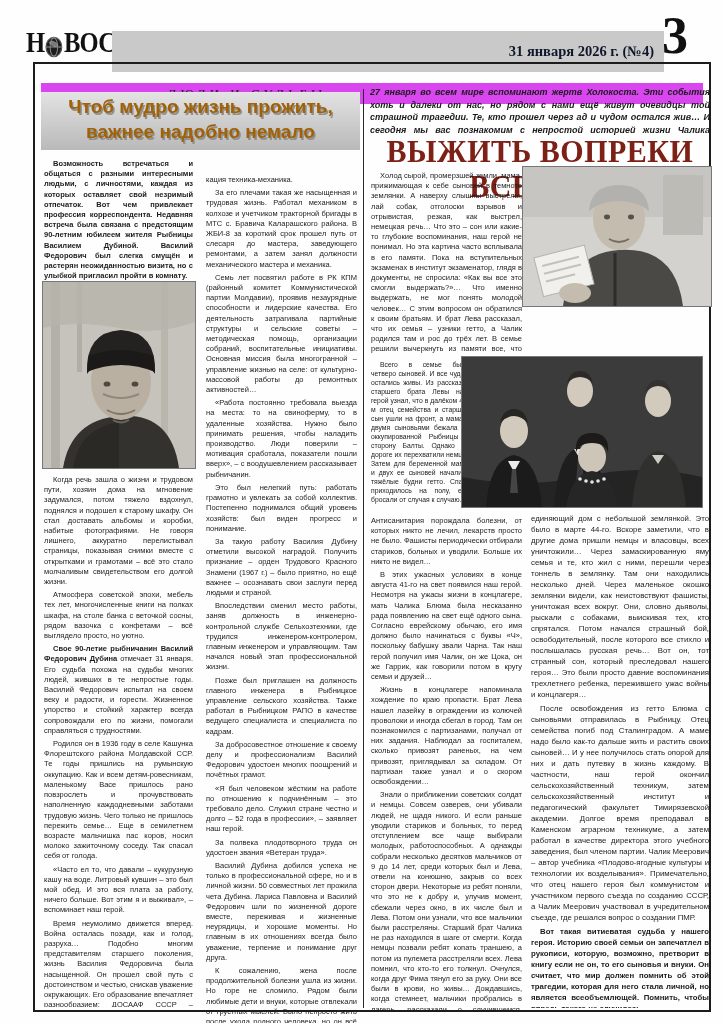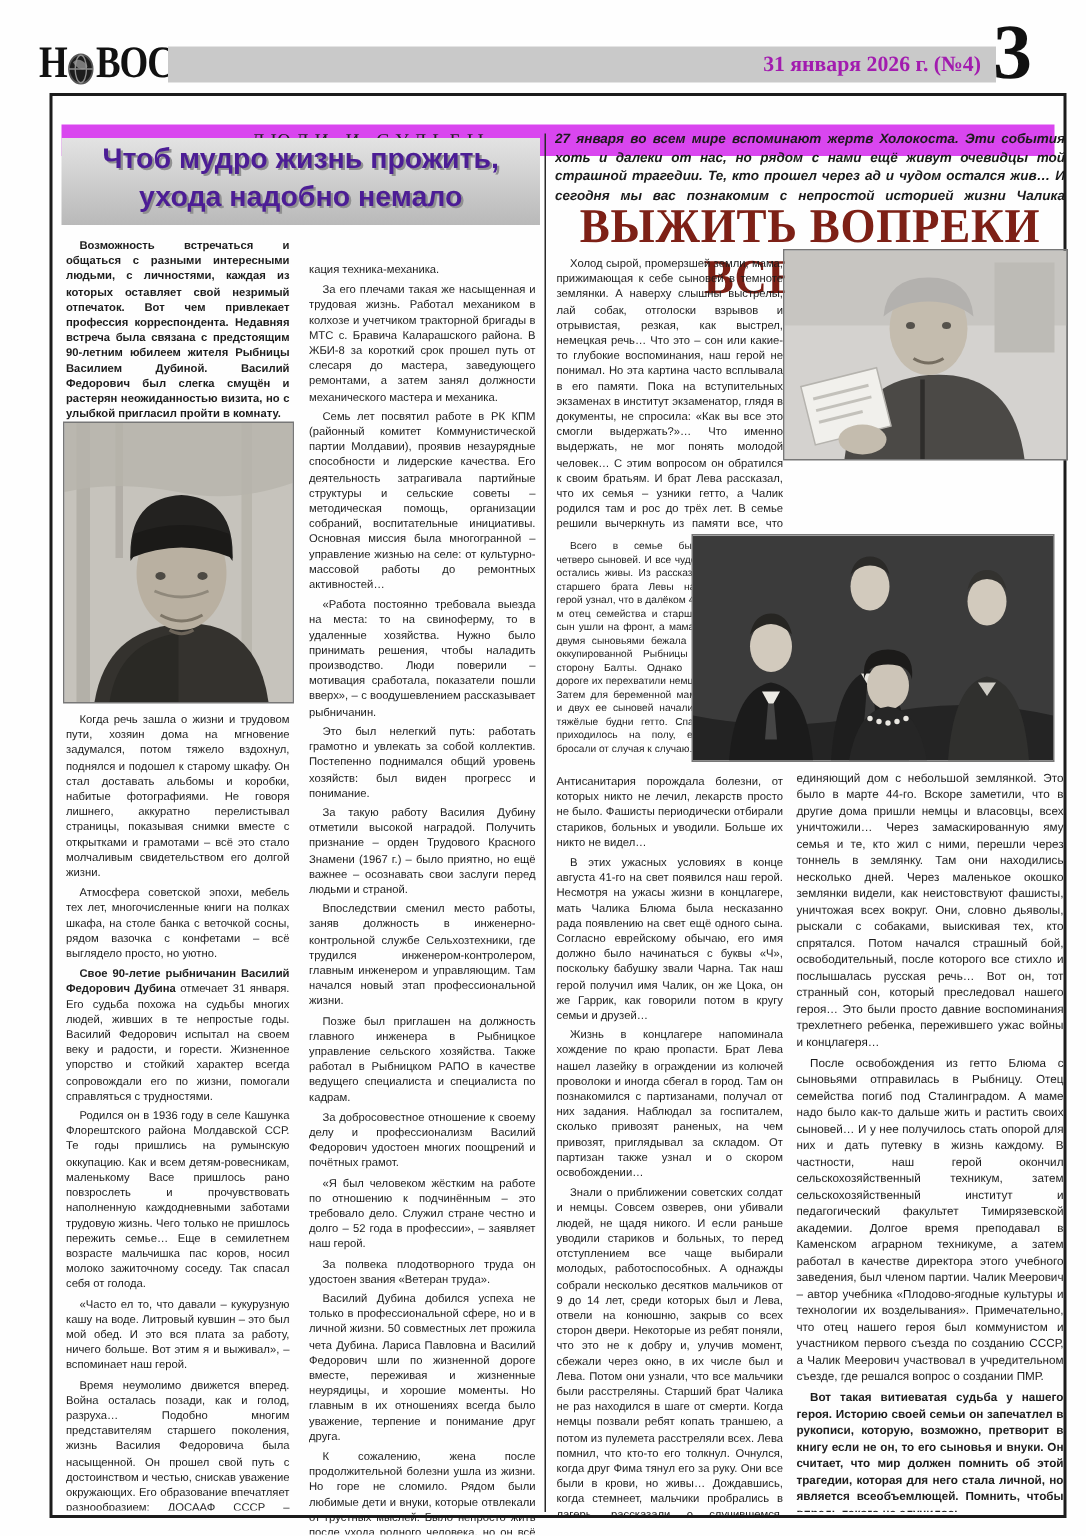--- a/index.html
+++ b/index.html
@@ -4,36 +4,36 @@
 <style>
   html,body{margin:0;padding:0;background:#e8e8e8;}
   .page{position:relative;width:724px;height:1024px;background:#fefefe;margin:0 auto;overflow:hidden;
         font-family:"Liberation Sans",sans-serif;color:#1b1b1b;}
   .abs{position:absolute;}
   
   .masthead{left:26px;top:22px;height:40px;display:flex;align-items:center;
             font-family:"Liberation Serif",serif;font-weight:bold;font-size:30px;
             letter-spacing:-1px;transform:scaleX(.82);transform-origin:left center;color:#111;}
   .globe{width:22px;height:22px;margin:0 1px;display:inline-block;}
-  .datebar{left:112px;top:31px;width:552px;height:24px;background:#c9c9c9;
+  .datebar{left:112px;top:31px;width:552px;height:41px;background:#c9c9c9;
            display:flex;align-items:center;justify-content:flex-end;padding-right:10px;box-sizing:border-box;
-           font-family:"Liberation Serif",serif;font-weight:bold;font-size:14.5px;color:#a21caf;}
+           font-family:"Liberation Serif",serif;font-weight:bold;font-size:14.5px;color:#0f172a;}
   .pagenum{left:662px;top:6px;font-family:"Liberation Serif",serif;font-weight:bold;font-size:52px;color:#111;}
   
   .contentbox{left:33px;top:62px;width:678px;height:950px;border:2px solid #1c1c1c;box-sizing:border-box;}
   .sectionbar{left:41px;top:83px;width:662px;height:21px;background:#d946ef;
               display:flex;align-items:center;justify-content:center;}
   .sectionbar span{font-family:"Liberation Serif",serif;font-size:13px;letter-spacing:4px;color:#222;
                    transform:translateX(-125px);}
   .vdivider{left:363px;top:89px;width:1px;height:919px;background:#2a2a2a;}
   
   .hl-green-panel{left:41px;top:92px;width:319px;height:58px;
                   background:linear-gradient(180deg,#e3e3e3,#b9b9b9);}
   .hl-green{left:41px;top:94px;width:319px;text-align:center;
-            font-weight:bold;font-size:19px;line-height:25px;color:#4c1d95;
+            font-weight:bold;font-size:19px;line-height:25px;color:#a16207;
             text-shadow:1.5px 1.5px 0 #909090;}
   .txt{font-size:7.5px;line-height:10.2px;text-align:justify;overflow:hidden;color:#1c1c1c;}
   .txt p{margin:3px;text-indent:9px;}
   .txt p.b{font-weight:bold;}
   .txt p.i{}
   .txt p.byline{text-align:center;font-weight:bold;text-indent:0;}
   .lead{font-weight:bold;}
   .lcol1-top{left:41px;top:156px;width:155px;height:124px;}
   .lphoto{left:43px;top:282px;width:152px;height:186px;}
   .lcol1-bot{left:41px;top:472px;width:155px;height:535px;}
@@ -76,21 +76,21 @@
 
   <div class="abs contentbox"></div>
   <div class="abs sectionbar">
     <span>ЛЮДИ И СУДЬБЫ</span>
   </div>
   <div class="abs vdivider"></div>
 
   <div class="abs hl-green-panel"></div>
   <div class="abs hl-green">
     <div>Чтоб мудро жизнь прожить,</div>
-    <div>ухода надобно немало</div>
+    <div>важнее надобно немало</div>
   </div>
 
   <div class="abs txt lcol1-top">
     <p class="b">Возможность встречаться и общаться с разными интересными людьми, с личностями, каждая из которых оставляет свой незримый отпечаток. Вот чем привлекает профессия корреспондента. Недавняя встреча была связана с предстоящим 90-летним юбилеем жителя Рыбницы Василием Дубиной. Василий Федорович был слегка смущён и растерян неожиданностью визита, но с улыбкой пригласил пройти в комнату.</p>
   </div>
 
   <div class="abs lphoto photo-frame">
     <svg viewBox="0 0 152 186" width="152" height="186">
       <rect width="152" height="186" fill="#c6c3bc"></rect>
       <rect x="8" y="0" width="9" height="186" fill="#aba89f" opacity=".7"></rect>

